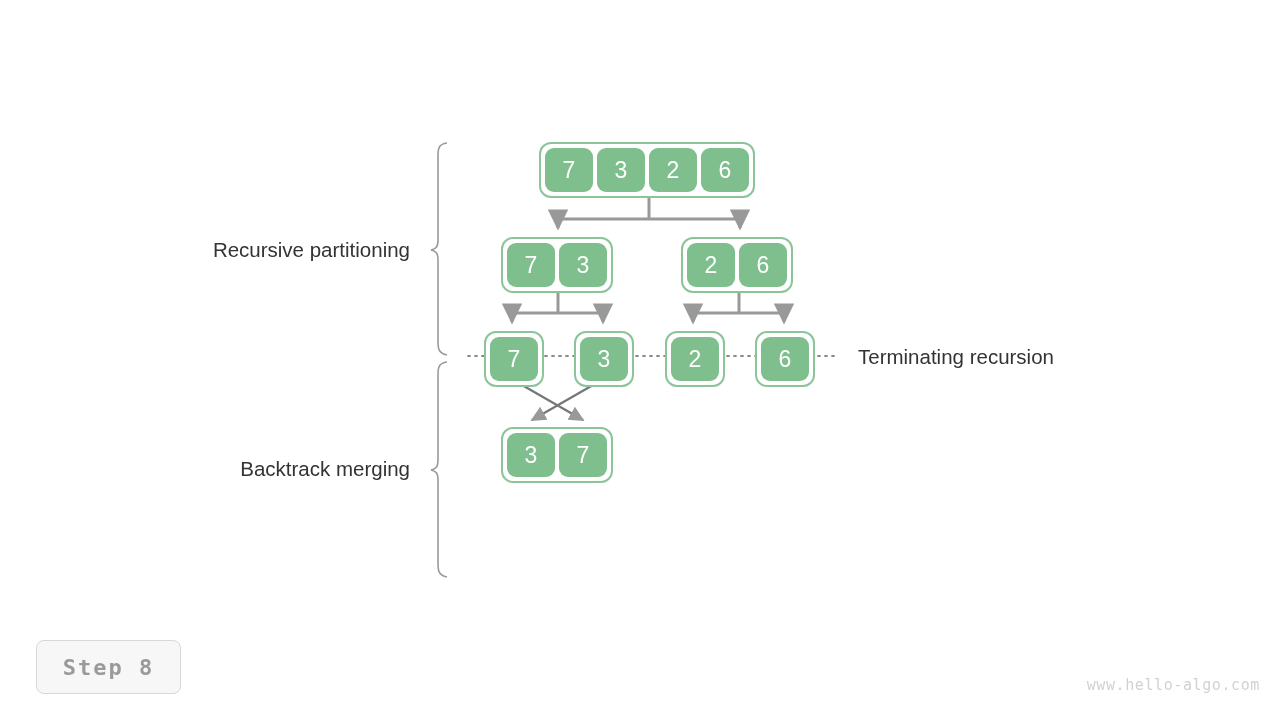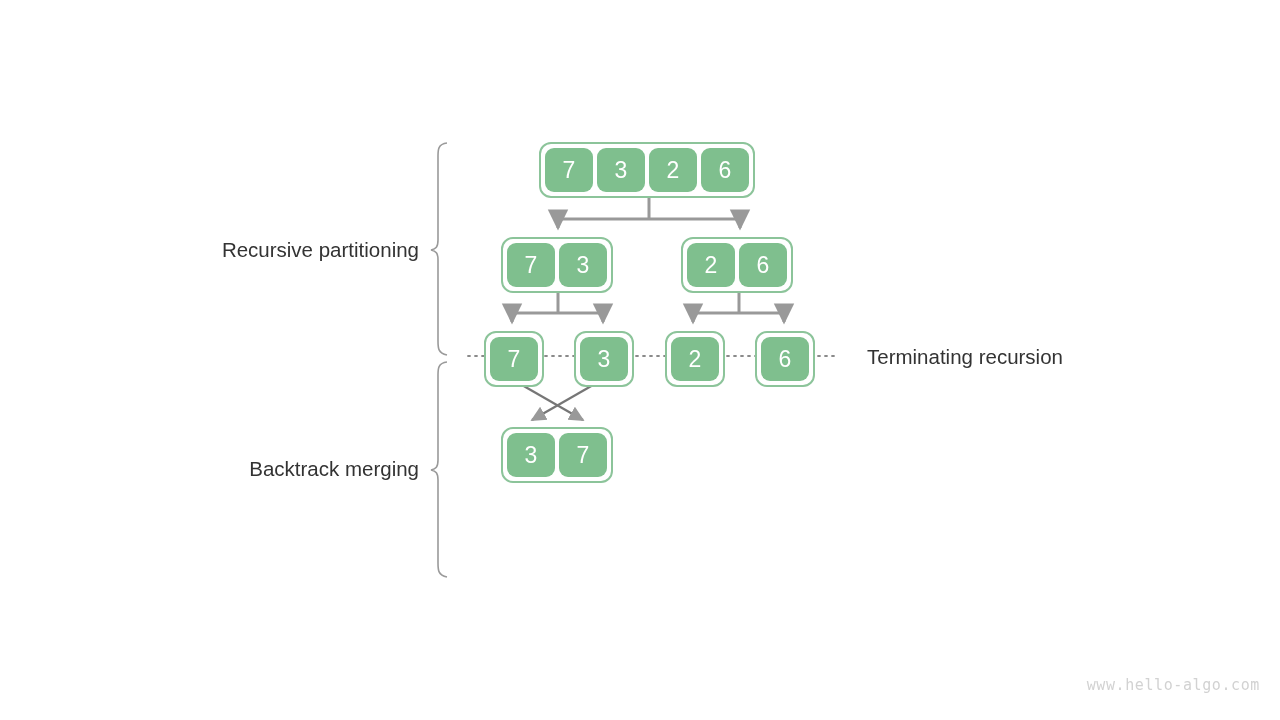--- a/index.html
+++ b/index.html
@@ -58,21 +58,20 @@
     user-select: none;
   }
 
   
   .side-label {
     position: absolute;
     font-size: 20.5px;
     color: #333333;
     white-space: nowrap;
     font-family: "Liberation Sans", sans-serif;
-    margin-left: 9px;
   }
   .side-label.right-align {
     text-align: right;
     transform: translateX(-100%);
   }
 
   
   #step-badge {
     position: absolute;
     left: 36px;
@@ -196,16 +195,17 @@
     <div class="cell">3</div>
     <div class="cell">7</div>
   </div>
 
   <div class="side-label right-align" style="left:410px; top:238px;">Recursive partitioning</div>
 
   <div class="side-label" style="left:858px; top:345px;">Terminating recursion</div>
 
   <div class="side-label right-align" style="left:410px; top:457px;">Backtrack merging</div>
 
+  <div id="step-badge">Step 8</div>
 
   <div id="watermark">www.hello-algo.com</div>
 
 </div>
 
 </body></html>

